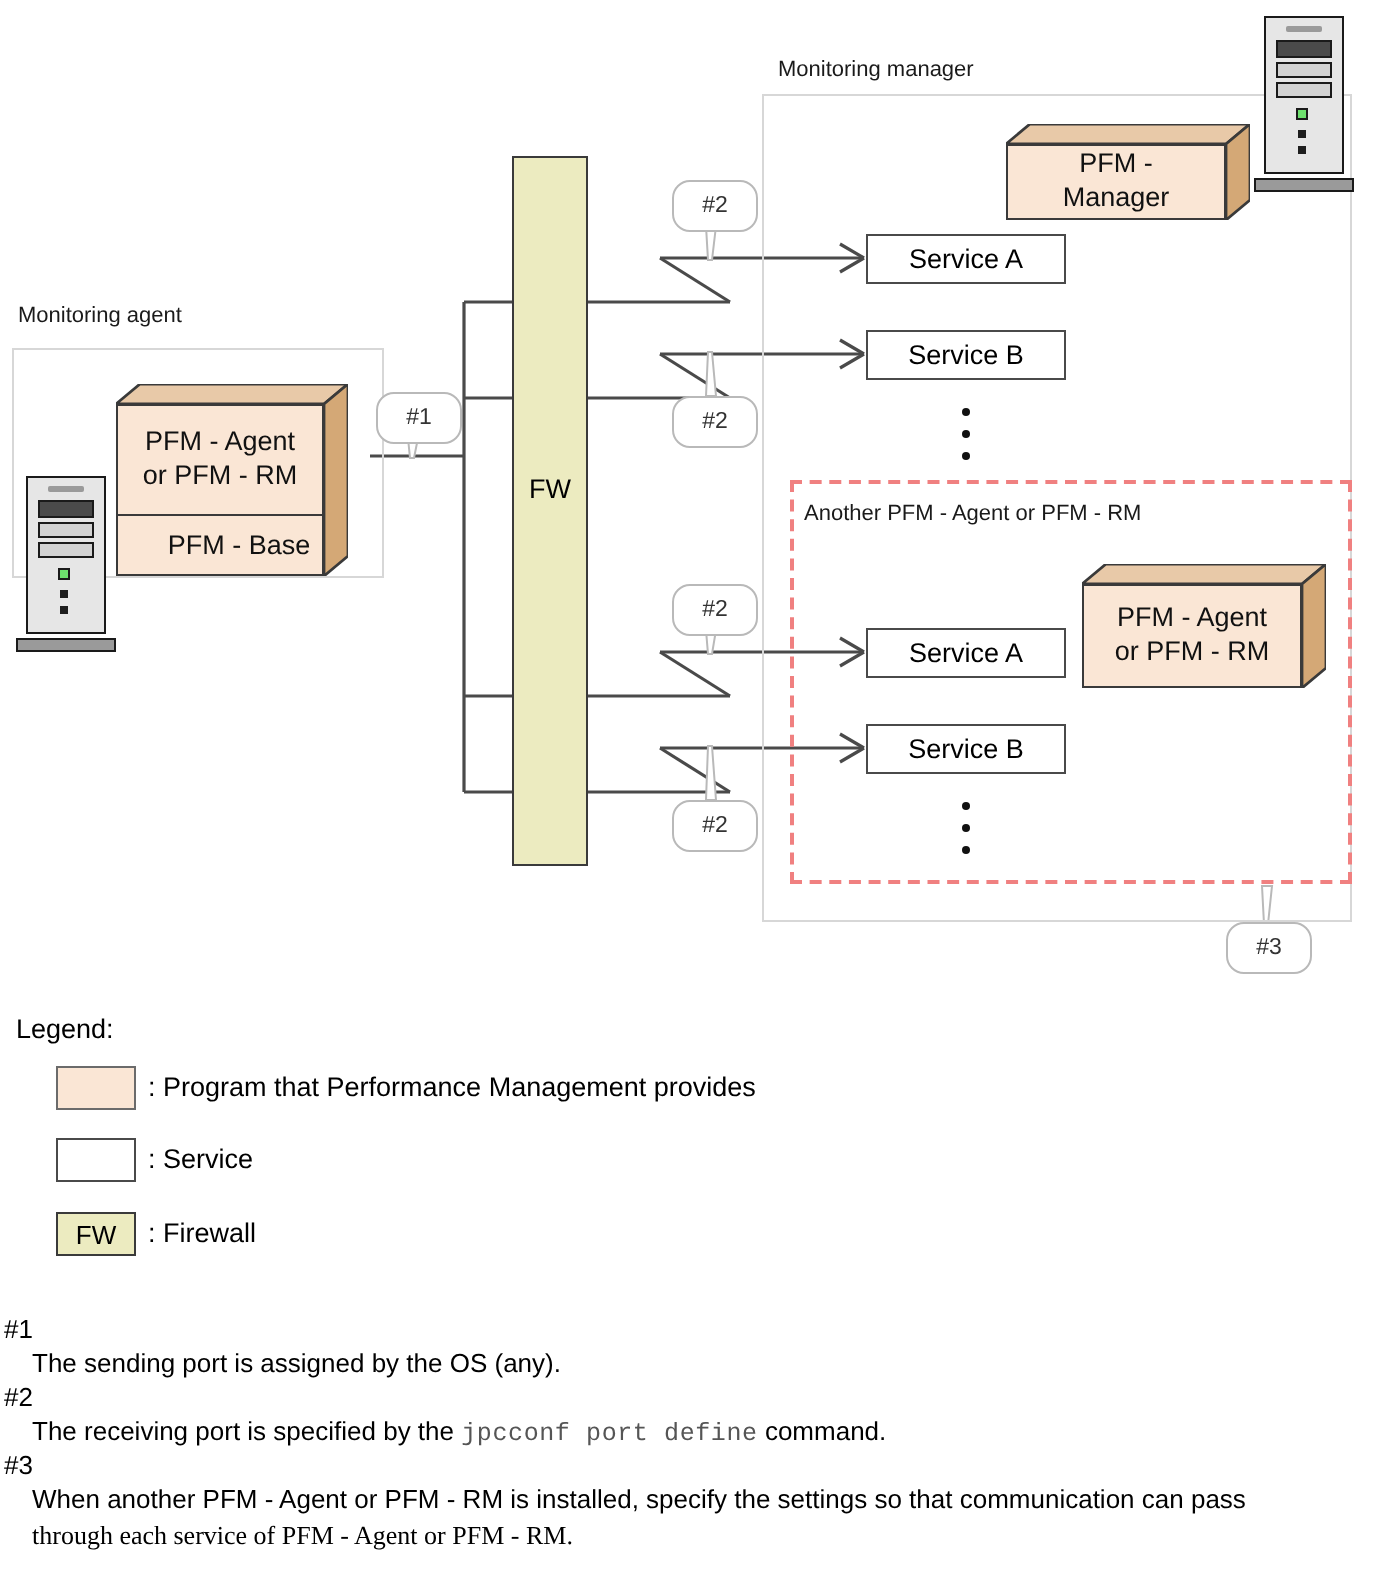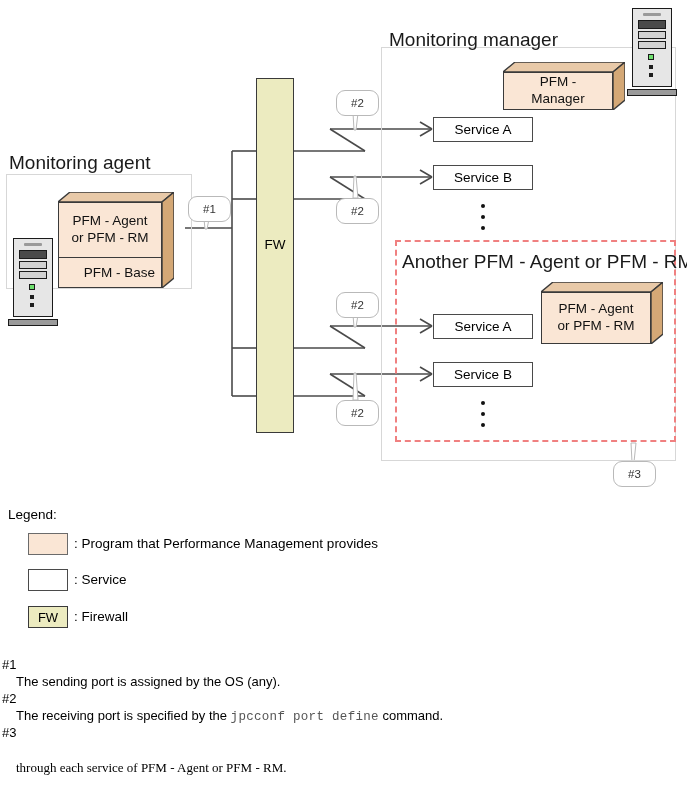--- a/index.html
+++ b/index.html
@@ -5,21 +5,21 @@
   html,body{margin:0;padding:0;background:#ffffff;}
   body{
     width:687px;height:797px;position:relative;overflow:hidden;
     font-family:"Liberation Sans","DejaVu Sans",sans-serif;
     color:#000;
   }
   .diagram{position:absolute;left:0;top:0;width:687px;height:797px;}
   svg.layer{position:absolute;left:0;top:0;width:687px;height:797px;}
 
   .txt{position:absolute;white-space:nowrap;}
-  .lbl-container{font-size:19px;color:#1a1a1a;}
+  .lbl-container{font-size:11px;color:#1a1a1a;}
   .box-text{font-size:13.5px;color:#111;text-align:center;}
   .callout-text{font-size:11.5px;color:#333;}
   .legend-title{font-size:13.5px;}
   .legend-item{font-size:13.5px;}
   .fw-text{font-size:13.5px;}
   .note-head{font-size:13px;}
   .note-body{font-size:13px;}
   .mono{font-family:"Liberation Mono","DejaVu Sans Mono",monospace;font-size:12.5px;color:#555;letter-spacing:0.3px;}
 
   
@@ -242,15 +242,16 @@
 
   <div class="txt note-head" style="left:2px;top:657px;">#1</div>
   <div class="txt note-body" style="left:16px;top:674px;">The sending port is assigned by the OS (any).</div>
 
   <div class="txt note-head" style="left:2px;top:691px;">#2</div>
   <div class="txt note-body" style="left:16px;top:708px;">
     <span>The receiving port is specified by the </span><span class="mono">jpcconf port define</span><span> command.</span>
   </div>
 
   <div class="txt note-head" style="left:2px;top:725px;">#3</div>
+  <div class="txt note-body" style="left:16px;top:742px;">When another PFM - Agent or PFM - RM is installed, specify the settings so that communication can pass</div>
   <div class="txt note-body" style="left:16px;top:760px;font-family:Liberation Serif, serif;">through each service of PFM - Agent or PFM - RM.</div>
 
 </div>
 
 </body></html>

